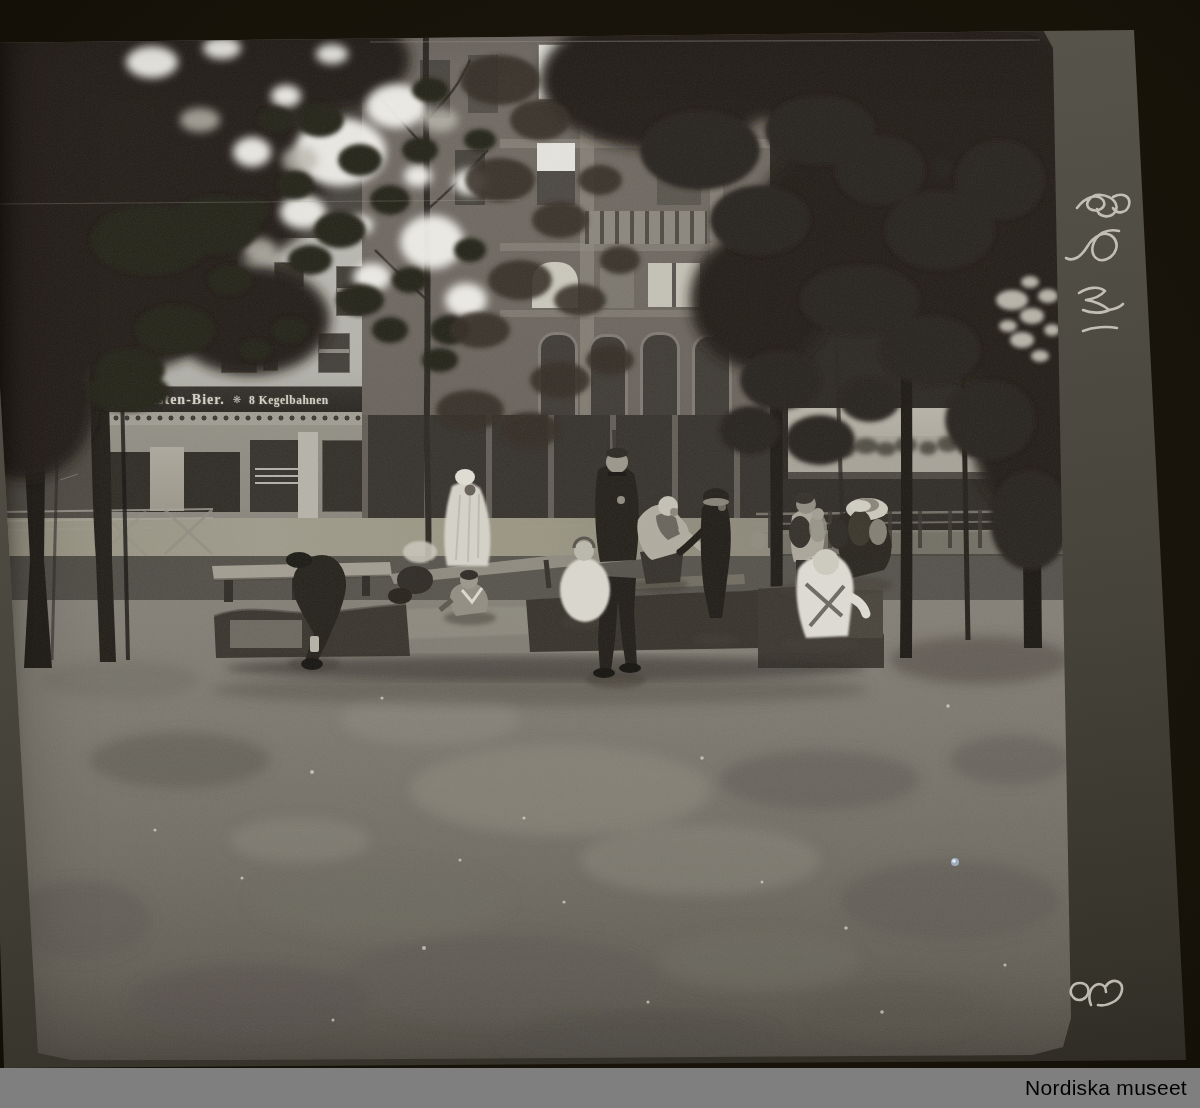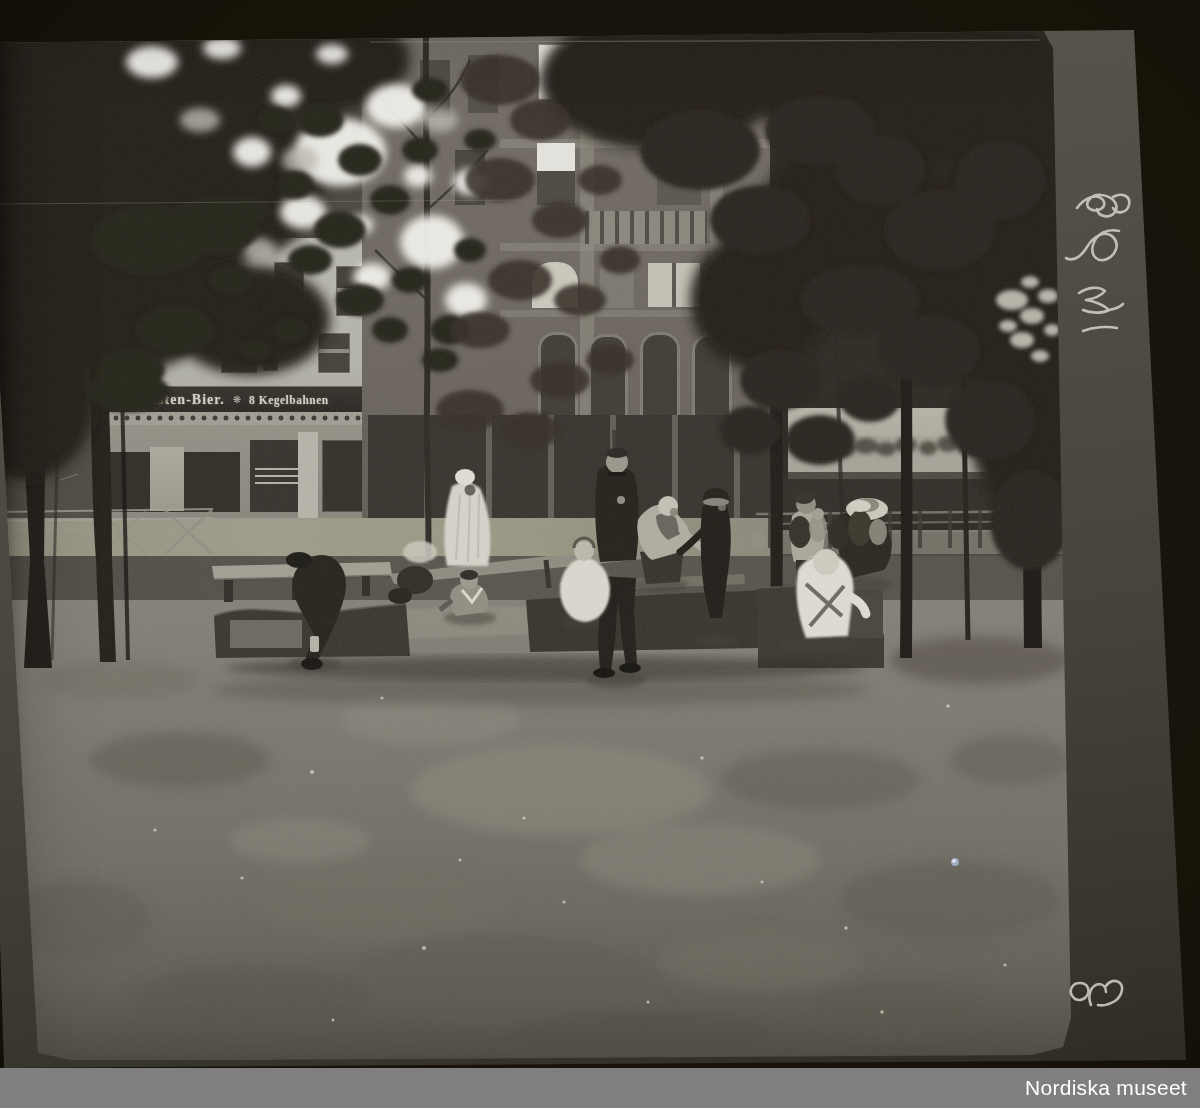--- a/index.html
+++ b/index.html
@@ -38,21 +38,21 @@
   .street-right{left:772px;top:530px;width:300px;height:24px;background:#787468;opacity:.85;}
   .grass-band{left:0;top:556px;width:1080px;height:48px;background:linear-gradient(90deg,#4c4942,#56534b 40%,#525048 100%);}
   .dirt-field{left:0;top:600px;width:1080px;height:460px;
     background:linear-gradient(180deg,#827e74 0%,#7b776d 25%,#706c62 55%,#625e54 80%,#4e4a41 100%);}
   .vignette{position:absolute;inset:0;pointer-events:none;
     box-shadow:inset 0 0 90px rgba(12,10,6,.4), inset 0 -20px 28px rgba(10,8,5,.55), inset 0 12px 18px rgba(14,11,7,.4);
     clip-path:polygon(-20px 37px, 1043px 30px, 1053px 48px, 1071px 1018px, 1063px 1047px, 1032px 1055px, 76px 1061px, 38px 1053px);}
   svg.layer{position:absolute;left:0;top:0;width:1200px;height:1108px;}
   
   .wm-bar{left:0;top:1068px;width:1200px;height:40px;background:#7f7f7f;display:flex;align-items:center;justify-content:flex-end;}
-  .wm-text{color:#ffffff;font:400 21px/40px "Liberation Sans",sans-serif;letter-spacing:.3px;padding-right:13px;}
+  .wm-text{color:#000000;font:400 21px/40px "Liberation Sans",sans-serif;letter-spacing:.3px;padding-right:13px;}
 </style>
 </head>
 <body>
 
 <div id="stage">
 
   <div class="paper">
 
     <div class="image">
       <div class="abs zone-back"></div>

